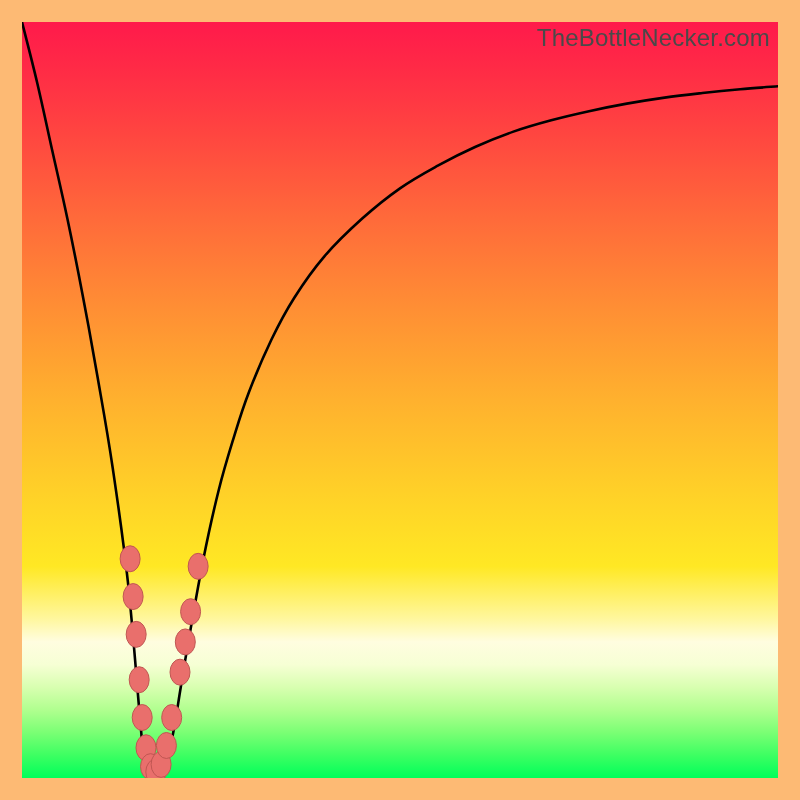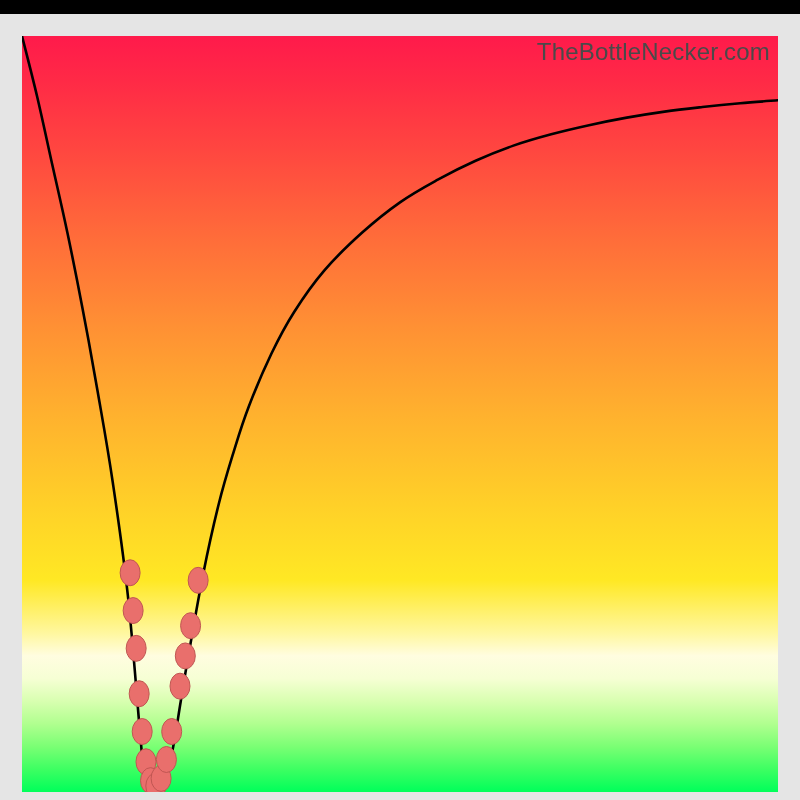--- a/index.html
+++ b/index.html
@@ -7,22 +7,21 @@
     padding: 0;
     width: 800px;
     height: 800px;
     overflow: hidden;
     background: #000;
     font-family: Arial, Helvetica, sans-serif;
   }
   .frame {
     position: absolute;
     inset: 0;
-    background: #e5e5e5;
-    margin-top: 14px;
+    background: #fdba74;
   }
   .plot {
     position: absolute;
     left: 22px;
     top: 22px;
     width: 756px;
     height: 756px;
     overflow: hidden;
   }
   .gradient {

